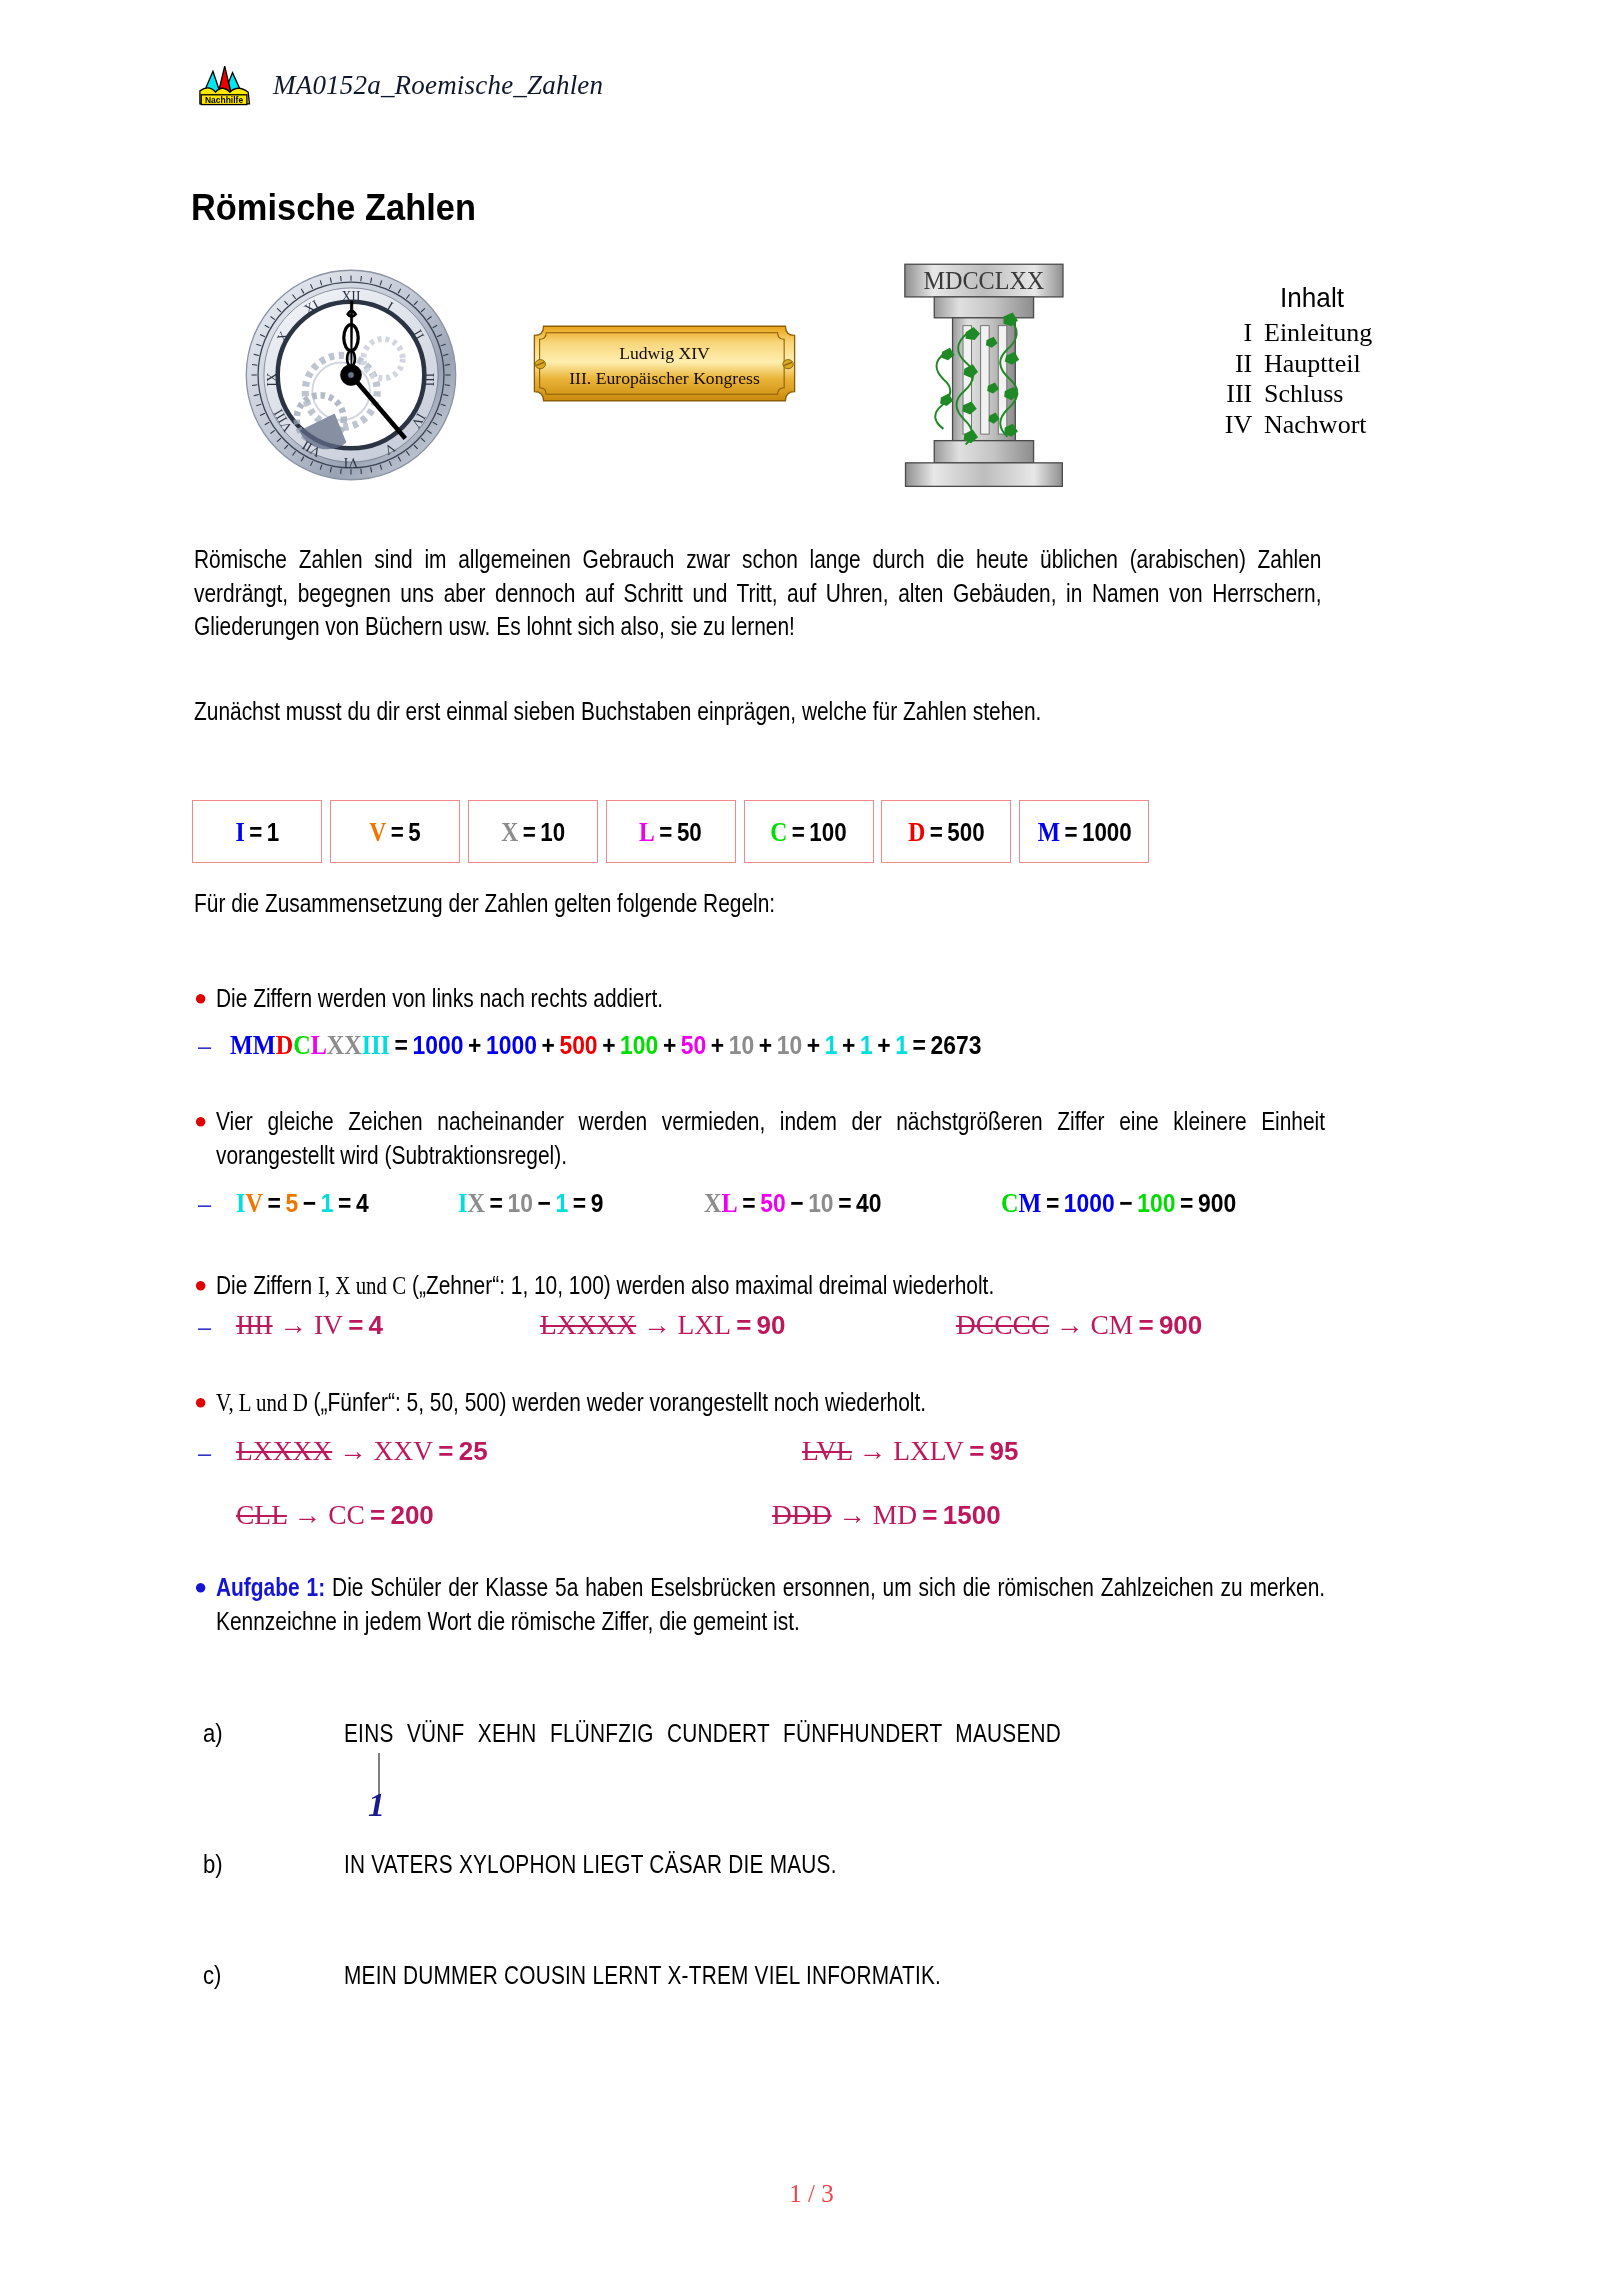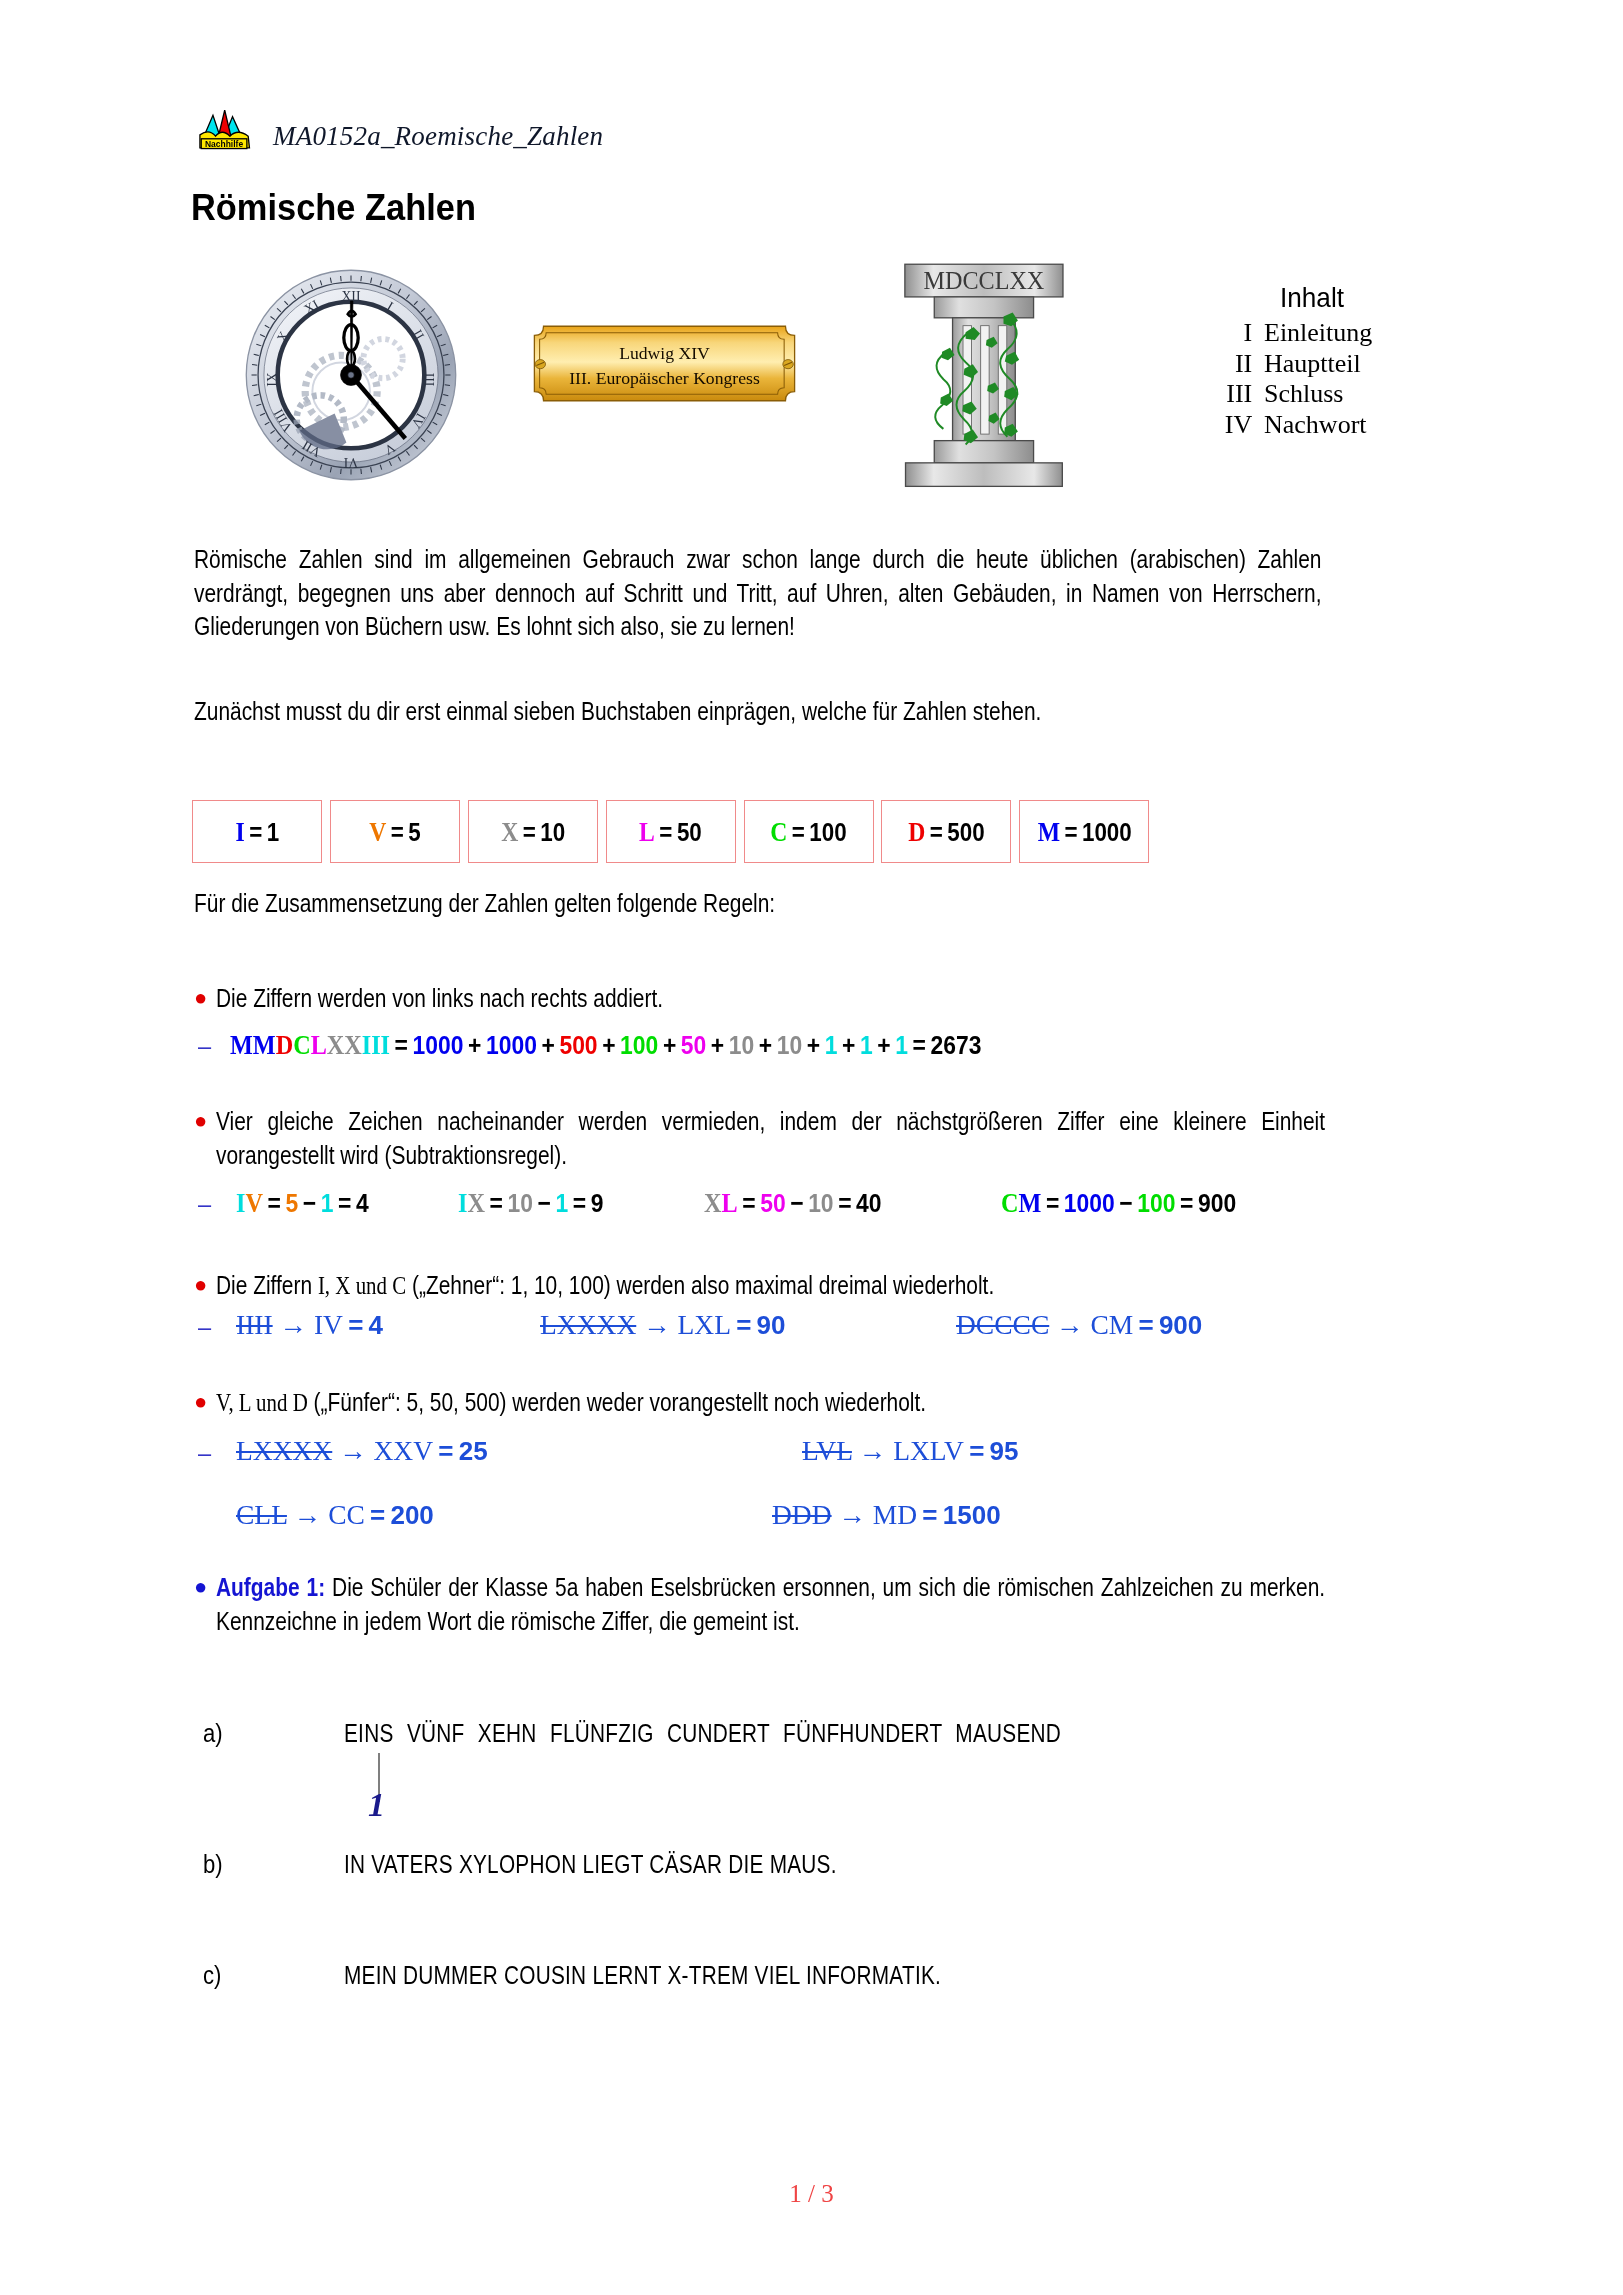--- a/index.html
+++ b/index.html
@@ -7,21 +7,21 @@
     width:1623px;height:2295px;
     background:#ffffff;
     font-family:"Liberation Sans", sans-serif;
     -webkit-font-smoothing:none;
     position:relative;
     overflow:hidden;
   }
   .page{position:absolute;inset:0;}
 
   
-  .header{position:absolute;left:196px;top:62px;display:flex;align-items:flex-end;gap:17px;margin-top:44px;}
+  .header{position:absolute;left:196px;top:62px;display:flex;align-items:center;gap:17px;}
   .logo{width:60px;height:46px;position:relative;}
   .logo svg{display:block;}
   .hdr-title{
     font-family:"Liberation Serif", serif;
     font-style:italic;font-size:27px;color:#0f172a;letter-spacing:0.2px;
     white-space:nowrap;
   }
 
   
   .doc-title{
@@ -103,21 +103,21 @@
   .eqline{
     position:absolute;
     font-family:"Liberation Sans", sans-serif;
     font-size:26px;font-weight:bold;color:#000;white-space:nowrap;
     transform:scaleX(.88);transform-origin:left top;
   }
   .eqline .rn{font-size:27.5px;}
   .serifline{
     position:absolute;
     font-family:"Liberation Serif", serif;
-    font-size:27.5px;color:#1d4ed8;white-space:nowrap;
+    font-size:27.5px;color:#be185d;white-space:nowrap;
   }
   .serifline b{font-family:"Liberation Sans", sans-serif;font-weight:bold;font-size:26px;}
   .strike{text-decoration:line-through;text-decoration-thickness:2px;}
 
   
   .c-blue{color:#0000ee;}
   .c-red{color:#ee0000;}
   .c-green{color:#00dd00;}
   .c-magenta{color:#ee00ee;}
   .c-gray{color:#8c8c8c;}

